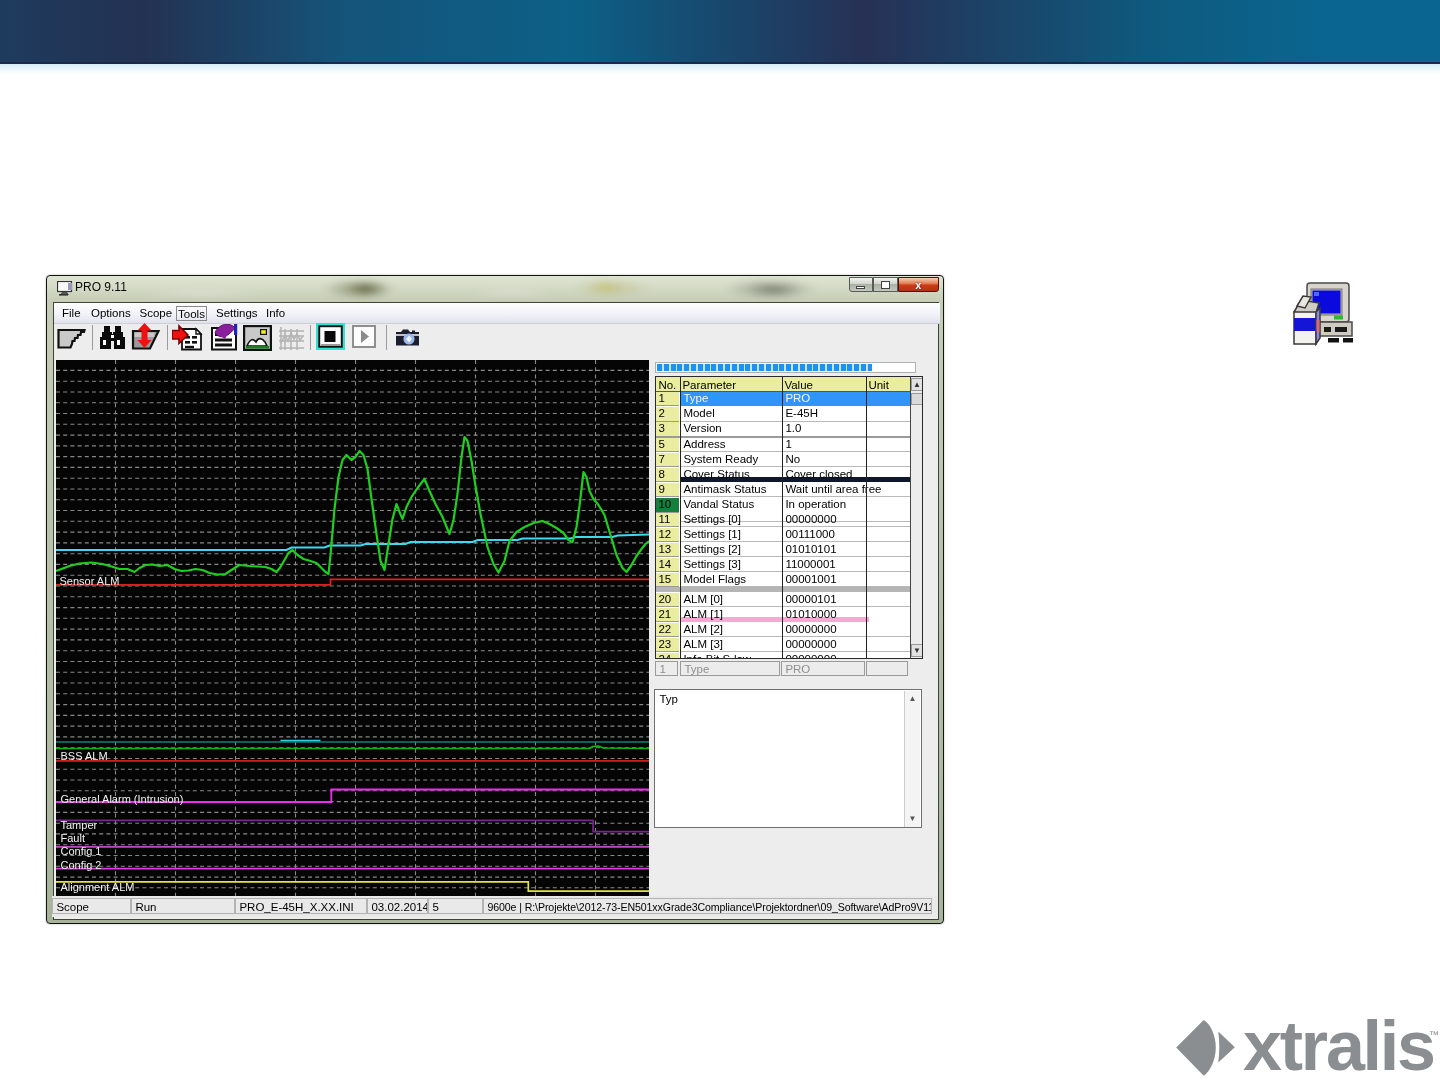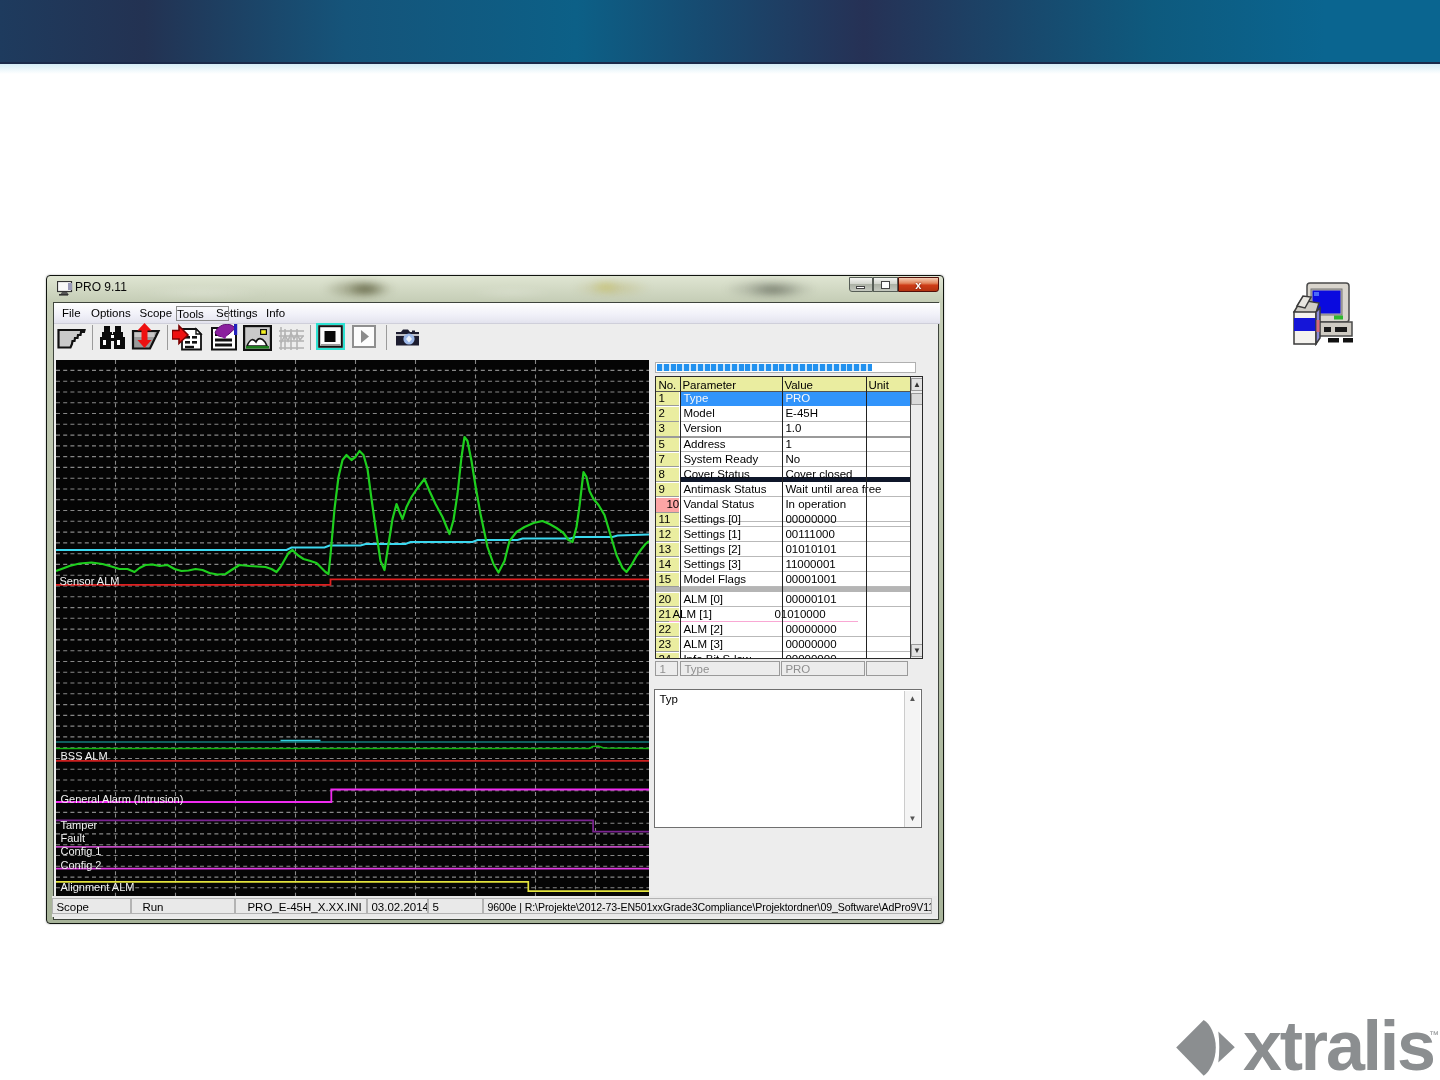--- a/index.html
+++ b/index.html
@@ -38,21 +38,21 @@
       </div>
       <div style="position:absolute;left:49px;top:0;width:41px;height:15.5px;background:linear-gradient(180deg,#f6cdb4 0%,#e2855c 40%,#ce3c17 55%,#b33310 100%);border:1px solid #52100a;border-radius:0 0 3px 0;color:#fff;font-size:11px;font-weight:bold;text-align:center;line-height:14px;text-shadow:0 0 2px #5a1208">x</div>
     </div>
     <div style="position:absolute;left:5.5px;top:26px;width:886px;height:618px;background:#ededed;border:1px solid #3e443c">
       <div style="position:absolute;left:0;top:0;width:886px;height:21px;background:linear-gradient(180deg,#ffffff 0%,#f0f0f8 60%,#e3e3ee 100%);border-bottom:1px solid #cfcfda;font-size:11.5px;color:#000">
         <span style="position:absolute;left:8.5px;top:4px">File</span>
         <span style="position:absolute;left:37.5px;top:4px">Options</span>
         <span style="position:absolute;left:86px;top:4px">Scope</span>
         <span style="position:absolute;left:162.5px;top:4px">Settings</span>
         <span style="position:absolute;left:212.5px;top:4px">Info</span>
-        <span style="position:absolute;left:122.5px;top:2.5px;width:53px;height:15px;border:1px solid #8a8a8a;text-align:left;line-height:15px">Tools</span>
+        <span style="position:absolute;left:122.5px;top:2.5px;width:31px;height:15px;border:1px solid #8a8a8a;text-align:center;line-height:15px">Tools</span>
       </div>
       <svg style="position:absolute;left:3px;top:25px" width="29" height="22" viewBox="0 0 29 22">
         <path d="M1.5 2 L27.5 2 L27 4 L24 4 L23.5 7 L21 7 L20.5 10 L18 10 L17.5 13 L15.5 13 L15 16 L13.5 19.5 L1.5 19.5 Z" fill="#c9c9c9" stroke="#111" stroke-width="2.2" stroke-linejoin="miter"></path>
       </svg>
       <div style="position:absolute;left:38px;top:22px;width:1.5px;height:25px;background:#9b9b9b"></div>
       <svg style="position:absolute;left:45px;top:22px" width="27" height="25" viewBox="0 0 27 25">
         <g fill="#0b0b0b">
           <rect x="5" y="1" width="6" height="7"></rect>
           <rect x="16" y="1" width="6" height="7"></rect>
           <rect x="3" y="7" width="10" height="6"></rect>
@@ -259,21 +259,21 @@
         <div style="position:absolute;left:0;top:90.8px;width:23px;height:14.1px;background:#eaeda0;border-bottom:1px solid #9a9a9a;line-height:13.1px;padding-left:2px">8</div>
         <div style="position:absolute;left:24px;top:90.8px;width:259px;height:14.1px;border-bottom:5px solid #0f172a;color:#000;line-height:13.1px">
           <span style="position:absolute;left:3px">Cover Status</span>
           <span style="position:absolute;left:105px">Cover closed</span>
         </div>
         <div style="position:absolute;left:0;top:105.8px;width:23px;height:14.1px;background:#eaeda0;border-bottom:1px solid #9a9a9a;line-height:13.1px;padding-left:2px">9</div>
         <div style="position:absolute;left:24px;top:105.8px;width:229.5px;height:14.1px;border-bottom:1px solid #b9b9b9;color:#000;line-height:13.1px">
           <span style="position:absolute;left:3px">Antimask Status</span>
           <span style="position:absolute;left:105px">Wait until area free</span>
         </div>
-        <div style="position:absolute;left:0;top:120.8px;width:23px;height:15px;background:#fca5a5;border-bottom:1px solid #9a9a9a;line-height:13.1px;padding-left:10px">10</div>
+        <div style="position:absolute;left:0;top:120.8px;width:23px;height:15px;background:#15803d;border-bottom:1px solid #9a9a9a;line-height:13.1px;padding-left:2px">10</div>
         <div style="position:absolute;left:24px;top:120.8px;width:229.5px;height:24px;border-bottom:1px solid #b9b9b9;color:#000;line-height:13.1px">
           <span style="position:absolute;left:3px">Vandal Status</span>
           <span style="position:absolute;left:105px">In operation</span>
         </div>
         <div style="position:absolute;left:0;top:135.9px;width:23px;height:14.1px;background:#eaeda0;border-bottom:1px solid #9a9a9a;line-height:13.1px;padding-left:2px">11</div>
         <div style="position:absolute;left:24px;top:135.9px;width:229.5px;height:14.1px;border-bottom:1px solid #b9b9b9;color:#000;line-height:13.1px">
           <span style="position:absolute;left:3px">Settings [0]</span>
           <span style="position:absolute;left:105px">00000000</span>
         </div>
         <div style="position:absolute;left:0;top:151.0px;width:23px;height:14.1px;background:#eaeda0;border-bottom:1px solid #9a9a9a;line-height:13.1px;padding-left:2px">12</div>
@@ -295,21 +295,21 @@
         <div style="position:absolute;left:24px;top:196.1px;width:229.5px;height:14.1px;border-bottom:1px solid #b9b9b9;color:#000;line-height:13.1px">
           <span style="position:absolute;left:3px">Model Flags</span>
           <span style="position:absolute;left:105px">00001001</span>
         </div>
         <div style="position:absolute;left:0;top:215.7px;width:23px;height:14.1px;background:#eaeda0;border-bottom:1px solid #9a9a9a;line-height:13.1px;padding-left:2px">20</div>
         <div style="position:absolute;left:24px;top:215.7px;width:229.5px;height:14.1px;border-bottom:1px solid #b9b9b9;color:#000;line-height:13.1px">
           <span style="position:absolute;left:3px">ALM [0]</span>
           <span style="position:absolute;left:105px">00000101</span>
         </div>
         <div style="position:absolute;left:0;top:230.7px;width:23px;height:14.1px;background:#eaeda0;border-bottom:1px solid #9a9a9a;line-height:13.1px;padding-left:2px">21</div>
-        <div style="position:absolute;left:13px;top:230.7px;width:189px;height:14.1px;border-bottom:1px solid #f9a8d4;color:#000;line-height:13.1px">
+        <div style="position:absolute;left:24px;top:230.7px;width:189px;height:14.1px;border-bottom:5px solid #f9a8d4;color:#000;line-height:13.1px">
           <span style="position:absolute;left:3px">ALM [1]</span>
           <span style="position:absolute;left:105px">01010000</span>
         </div>
         <div style="position:absolute;left:0;top:245.8px;width:23px;height:14.1px;background:#eaeda0;border-bottom:1px solid #9a9a9a;line-height:13.1px;padding-left:2px">22</div>
         <div style="position:absolute;left:24px;top:245.8px;width:229.5px;height:14.1px;border-bottom:1px solid #b9b9b9;color:#000;line-height:13.1px">
           <span style="position:absolute;left:3px">ALM [2]</span>
           <span style="position:absolute;left:105px">00000000</span>
         </div>
         <div style="position:absolute;left:0;top:260.8px;width:23px;height:14.1px;background:#eaeda0;border-bottom:1px solid #9a9a9a;line-height:13.1px;padding-left:2px">23</div>
         <div style="position:absolute;left:24px;top:260.8px;width:229.5px;height:14.1px;border-bottom:1px solid #b9b9b9;color:#000;line-height:13.1px">
@@ -335,22 +335,22 @@
       <div style="position:absolute;left:727.9px;top:357.9px;width:84px;height:15px;background:#ececec;border:1px solid #9a9a9a;color:#8f8f8f;font-size:11.5px;line-height:15px;padding-left:3px">PRO</div>
       <div style="position:absolute;left:812.9px;top:357.9px;width:42px;height:15px;background:#ececec;border:1px solid #9a9a9a;color:#8f8f8f;font-size:11.5px;line-height:15px;padding-left:3px"></div>
       <div style="position:absolute;left:600.9px;top:386.4px;width:268px;height:139px;background:#fff;border:1px solid #6f6f6f">
         <div style="position:absolute;left:4px;top:3px;font-size:11.5px;color:#000">Typ</div>
         <div style="position:absolute;right:1px;top:1px;width:16px;height:136px;background:#f4f4f4;border-left:1px solid #ccc"></div>
         <div style="position:absolute;right:2px;top:2px;width:14px;height:13px;font-size:8px;color:#555;text-align:center;line-height:13px">▲</div>
         <div style="position:absolute;right:2px;bottom:2px;width:14px;height:13px;font-size:8px;color:#555;text-align:center;line-height:13px">▼</div>
       </div>
       <div style="position:absolute;left:-1.6px;top:593.4px;width:885px;height:21px;background:#e9e9e9">
         <div style="position:absolute;left:0.5px;top:2px;width:79px;height:16px;border:1px solid #b3b3b3;font-size:11.5px;line-height:16px;padding-left:3px;white-space:nowrap;overflow:hidden">Scope</div>
-        <div style="position:absolute;left:79.5px;top:2px;width:104px;height:16px;border:1px solid #b3b3b3;font-size:11.5px;line-height:16px;padding-left:10px;white-space:nowrap;overflow:hidden">Run</div>
-        <div style="position:absolute;left:183.5px;top:2px;width:132px;height:16px;border:1px solid #b3b3b3;font-size:11.5px;line-height:16px;padding-left:11px;white-space:nowrap;overflow:hidden">PRO_E-45H_X.XX.INI</div>
+        <div style="position:absolute;left:79.5px;top:2px;width:104px;height:16px;border:1px solid #b3b3b3;font-size:11.5px;line-height:16px;padding-left:3px;white-space:nowrap;overflow:hidden">Run</div>
+        <div style="position:absolute;left:183.5px;top:2px;width:132px;height:16px;border:1px solid #b3b3b3;font-size:11.5px;line-height:16px;padding-left:3px;white-space:nowrap;overflow:hidden">PRO_E-45H_X.XX.INI</div>
         <div style="position:absolute;left:315.5px;top:2px;width:61px;height:16px;border:1px solid #b3b3b3;font-size:11.5px;line-height:16px;padding-left:3px;white-space:nowrap;overflow:hidden">03.02.2014</div>
         <div style="position:absolute;left:376.5px;top:2px;width:55px;height:16px;border:1px solid #b3b3b3;font-size:11.5px;line-height:16px;padding-left:3px;white-space:nowrap;overflow:hidden">5</div>
         <div style="position:absolute;left:431.5px;top:2px;width:449px;height:16px;border:1px solid #b3b3b3;font-size:10.6px;letter-spacing:-0.1px;line-height:16px;padding-left:3px;white-space:nowrap;overflow:hidden">9600e | R:\Projekte\2012-73-EN501xxGrade3Compliance\Projektordner\09_Software\AdPro9V11_1</div>
       </div>
     </div>
   </div>
 <svg style="position:absolute;left:1291px;top:282px" width="64" height="64" viewBox="0 0 64 64">
     <g stroke="#4a4a4a" stroke-width="1.5">
       <rect x="16" y="1" width="42" height="39" rx="3" fill="#d9d5cd"></rect>
       <rect x="20" y="7" width="31" height="26" fill="#b9b5ad" stroke="#777" stroke-width="1"></rect>

